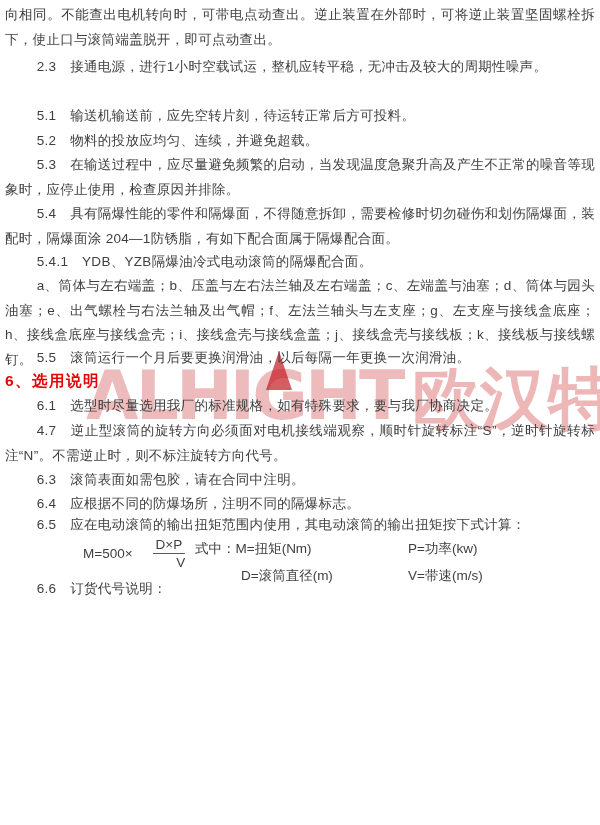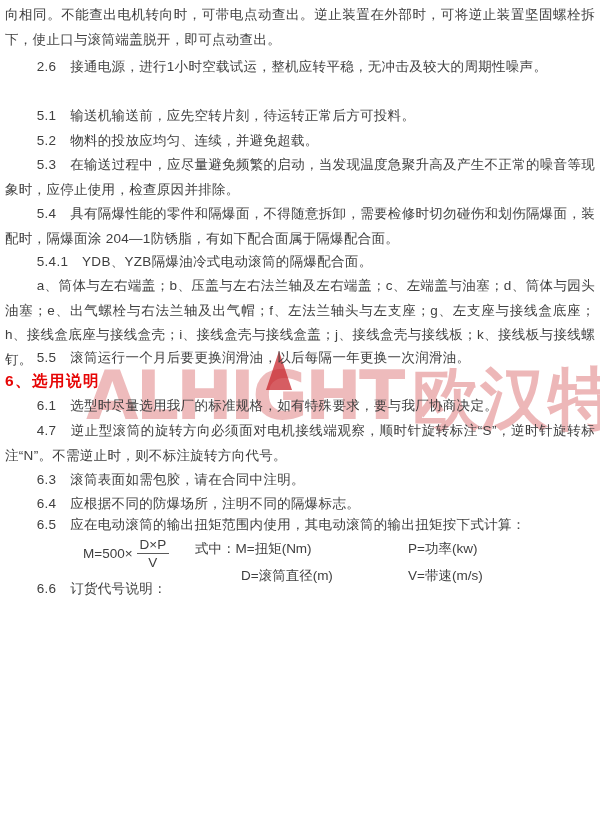--- a/index.html
+++ b/index.html
@@ -23,39 +23,39 @@
   .wm-latin{font-family:"DejaVu Sans",sans-serif;font-weight:900;font-size:68px;line-height:72px;letter-spacing:-3px;color:rgba(205,55,58,0.34);}
   .wm-cjk{font-weight:700;font-size:68px;line-height:76px;margin-left:10px;color:rgba(205,55,58,0.36);}
   .wm-triangle{
     position:absolute;left:180px;top:-9px;width:0;height:0;
     border-left:13px solid transparent;border-right:13px solid transparent;
     border-bottom:39px solid rgba(198,30,38,0.72);
   }
   
   .formula{position:absolute;left:0;top:531px;width:600px;height:58px;z-index:2;font-size:13.5px;}
   .fx{position:absolute;display:flex;align-items:center;white-space:nowrap;}
-  .frac{display:inline-flex;flex-direction:column;align-items:center;margin-left:4px;line-height:15px;}
+  .frac{display:inline-flex;flex-direction:column;align-items:flex-end;margin-left:20px;line-height:15px;}
   .frac .num{border-bottom:1px solid #5a5a5a;padding:0 3px 1px;}
   .frac .den{padding-top:1px;}
   
   .diagram{position:absolute;left:0;top:600px;width:600px;height:225px;z-index:2;}
 </style>
 </head>
 <body>
 
 <div class="page">
 
   <div class="watermark">
     <span class="wm-latin">ALHIGHT</span>
     <span class="wm-cjk">欧汉特</span>
     <span class="wm-triangle"></span>
   </div>
 
   <div class="par" style="top:3px">向相同。不能查出电机转向时，可带电点动查出。逆止装置在外部时，可将逆止装置坚固螺栓拆下，使止口与滚筒端盖脱开，即可点动查出。</div>
-  <div class="par indent" style="top:55px">2.6　接通电源，进行1小时空载试运，整机应转平稳，无冲击及较大的周期性噪声。</div>
+  <div class="par indent" style="top:55px">2.3　接通电源，进行1小时空载试运，整机应转平稳，无冲击及较大的周期性噪声。</div>
 
   <div class="par indent" style="top:104px">5.1　输送机输送前，应先空转片刻，待运转正常后方可投料。</div>
   <div class="par indent" style="top:129px">5.2　物料的投放应均匀、连续，并避免超载。</div>
   <div class="par indent" style="top:153px">5.3　在输送过程中，应尽量避免频繁的启动，当发现温度急聚升高及产生不正常的噪音等现象时，应停止使用，检查原因并排除。</div>
   <div class="par indent" style="top:202px">5.4　具有隔爆性能的零件和隔爆面，不得随意拆卸，需要检修时切勿碰伤和划伤隔爆面，装配时，隔爆面涂 204—1防锈脂，有如下配合面属于隔爆配合面。</div>
   <div class="par indent" style="top:250px">5.4.1　YDB、YZB隔爆油冷式电动滚筒的隔爆配合面。</div>
   <div class="par indent" style="top:274px">a、筒体与左右端盖；b、压盖与左右法兰轴及左右端盖；c、左端盖与油塞；d、筒体与园头油塞；e、出气螺栓与右法兰轴及出气帽；f、左法兰轴头与左支座；g、左支座与接线盒底座；h、接线盒底座与接线盒壳；i、接线盒壳与接线盒盖；j、接线盒壳与接线板；k、接线板与接线螺钉。</div>
   <div class="par indent" style="top:346px">5.5　滚筒运行一个月后要更换润滑油，以后每隔一年更换一次润滑油。</div>
 
   <div class="rhead" style="top:371px">6、选用说明</div>

